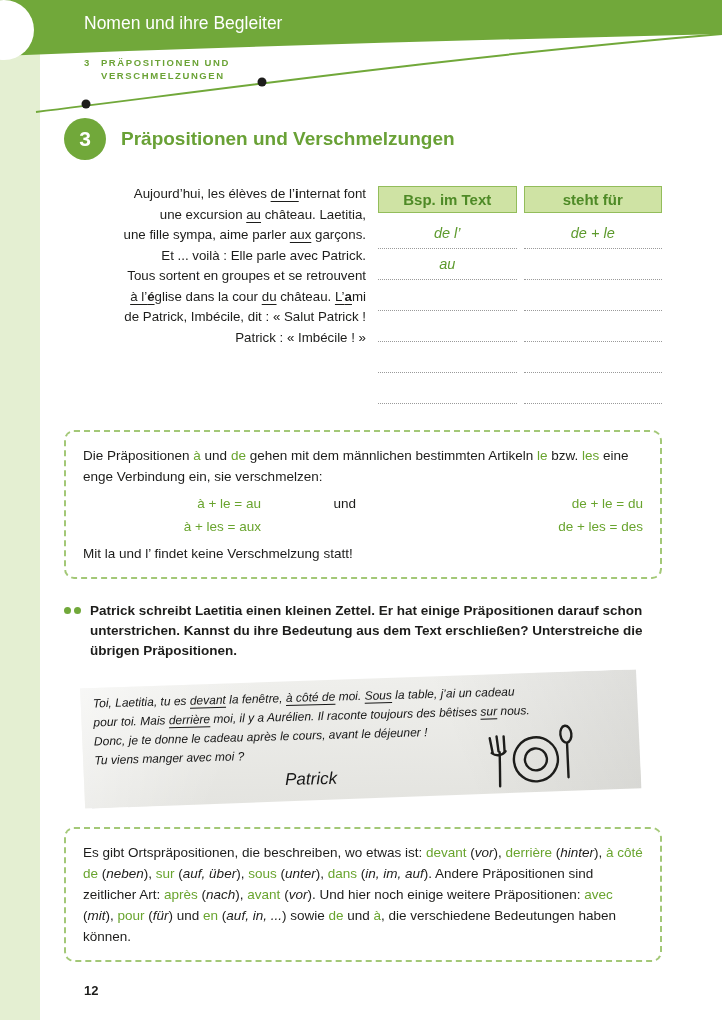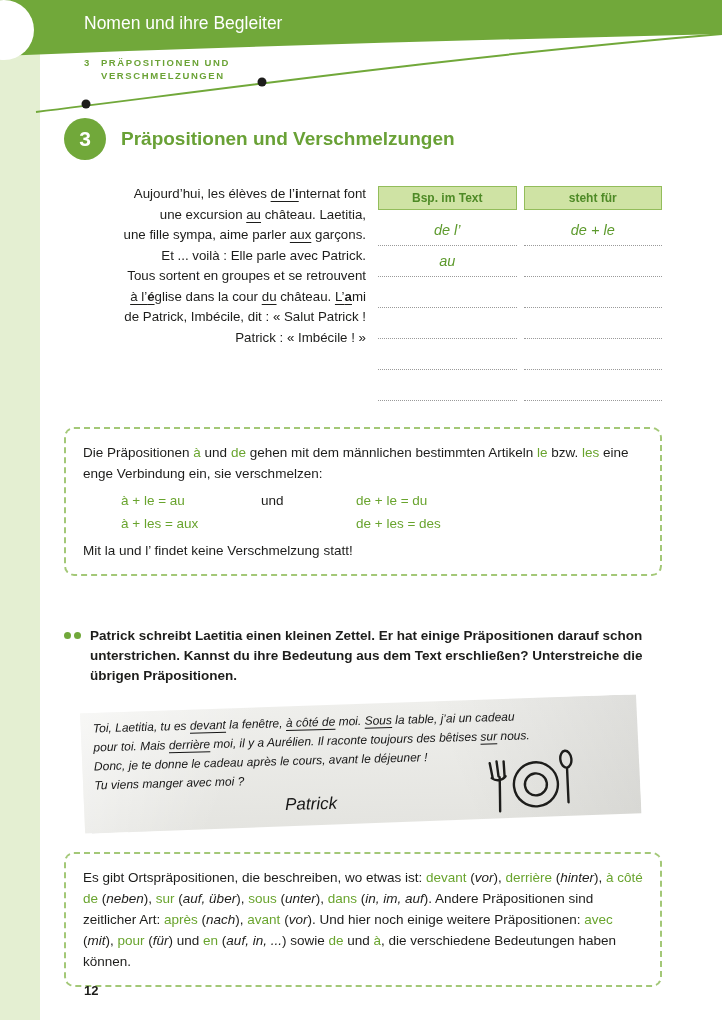--- a/index.html
+++ b/index.html
@@ -19,43 +19,43 @@
   .content { position:relative; z-index:2; padding:118px 60px 0 64px; }
 
   .section-head { display:flex; align-items:center; gap:15px; margin-bottom:24px; }
   .section-num { width:42px; height:42px; border-radius:50%; background:#71a83a; color:#fff;
     font-size:21px; font-weight:bold; display:flex; align-items:center; justify-content:center; }
   .section-title { color:#69a136; font-size:19px; font-weight:bold; }
 
   .exercise { position:relative; padding-left:22px; margin-bottom:14px; }
   .exercise .dot { position:absolute; top:6px; width:7px; height:7px; border-radius:50%; background:#71a83a; }
   .dot1 { left:0; } .dot2 { left:10px; }
-  .ex2 { padding-left:26px; margin-top:50px; }
+  .ex2 { padding-left:26px; margin-top:22px; }
   .instruction { font-weight:bold; font-size:13.5px; line-height:20px; }
 
   .columns { display:flex; gap:12px; margin-top:8px; }
   .french { flex:0 0 302px; font-size:13.3px; line-height:20.5px; }
   .french .rline { white-space:nowrap; min-height:20.5px;text-align:right; }
 
   .fill-table { flex:1; margin-top:2px; }
   .t-head { display:flex; gap:7px; margin-bottom:5px; }
   .t-th { flex:1; background:#cfe3a4; border:1px solid #93bd5b; color:#4e8a26;
-    font-weight:bold; font-size:12px; text-align:center; padding:4px 16px; }
+    font-weight:bold; font-size:15px; text-align:center; padding:4px 16px; }
   .t-row { display:flex; gap:7px; }
   .t-td { flex:1; border-bottom:1.5px dotted #9a9a9a; height:31px; text-align:center;
     color:#5d9a2d; font-size:14.5px; font-style:italic; padding-top:7px; }
 
   .infobox { border:2px dashed #a3c877; border-radius:10px; padding:13px 17px;
     font-size:13.5px; line-height:21px; margin-top:26px; }
   .g { color:#69a42e; }
   .i { font-style:italic; }
   .b { font-weight:bold; }
   .u { text-decoration:underline; text-decoration-thickness:1.2px; text-underline-offset:3px; }
 
-  .formulas { display:grid; grid-template-columns:140px 95px 1fr; margin:6px 0 6px 38px; row-gap:2px; }
+  .formulas { display:grid; grid-template-columns:140px 95px 1fr; margin:6px 0 6px 38px; row-gap:2px;text-align:right; }
   .formula { color:#69a42e; }
   .formula-mid { color:#1d1d1b; }
 
   .note-wrap { margin:16px 0 0 16px; }
   .note { position:relative; width:560px; padding:10px 14px 14px;
     background:
       linear-gradient(115deg, rgba(255,255,255,.55) 0%, rgba(255,255,255,0) 30%),
       linear-gradient(250deg, rgba(0,0,0,.07) 0%, rgba(0,0,0,0) 35%),
       linear-gradient(180deg,#efefec,#e4e4e0);
     box-shadow:2px 3px 7px rgba(0,0,0,.25);

